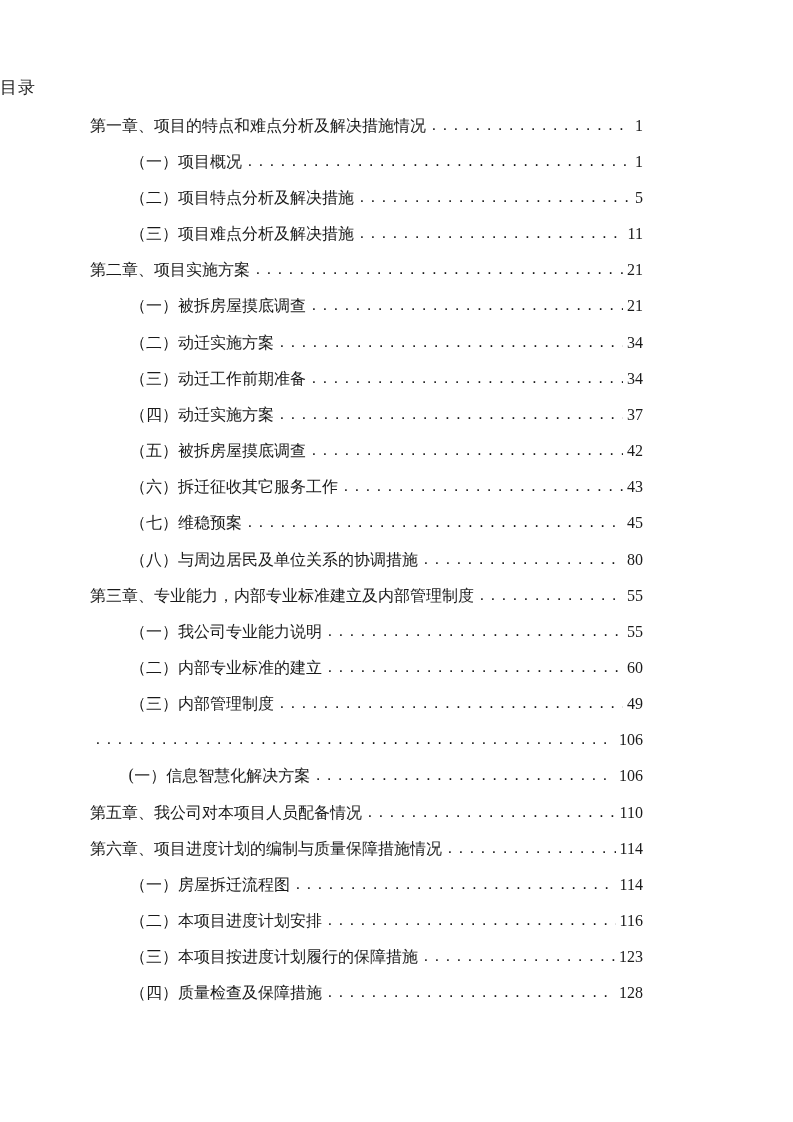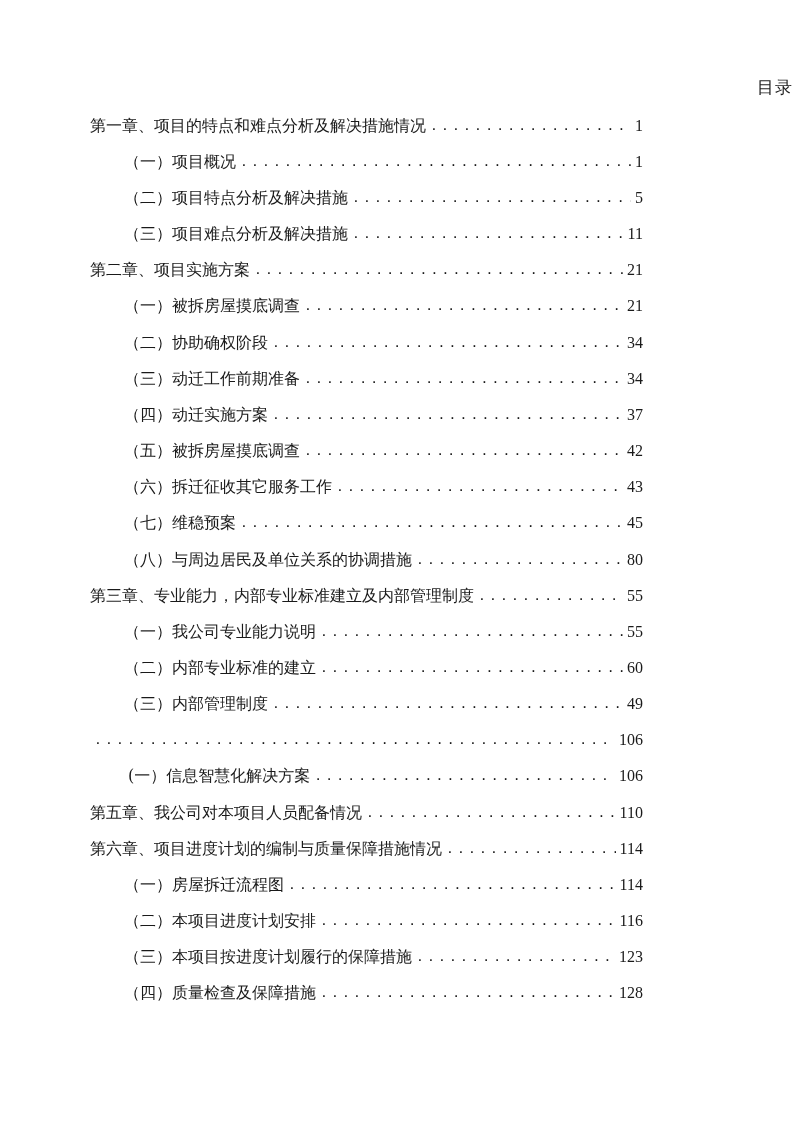--- a/index.html
+++ b/index.html
@@ -1,24 +1,24 @@
 <!DOCTYPE html>
 <html><head>
 <meta charset="utf-8">
 <style>
   html, body { margin: 0; padding: 0; background: #ffffff; }
   body { width: 793px; height: 1122px; position: relative; overflow: hidden;
          font-family: "DejaVu Serif", "Liberation Serif", serif; color: #1a1a1a; }
-  .title { position: absolute; top: 76px; left: 0; width: 793px; text-align: right;
+  .title { position: absolute; top: 76px; left: 0; width: 793px; text-align: left;
            font-size: 17px; letter-spacing: 1px; }
   .toc { position: absolute; top: 110px; left: 0; width: 793px; }
   .row { position: absolute; height: 24px; display: flex; align-items: flex-end;
          font-size: 16px; line-height: 24px; right: 150px; }
   .row.ch { left: 90px; }
-  .row.sub { left: 124px; }
+  .row.sub { left: 130px; }
   .row.sub2 { left: 128px; }
   .row .label { white-space: nowrap; }
   .row .leader { flex: 1; overflow: hidden; white-space: nowrap; margin: 0 4px;
                  letter-spacing: 3.2px; color: #1a1a1a; font-family: "DejaVu Sans Mono", monospace; font-size: 13px; }
   .row .page { white-space: nowrap; font-family: "Liberation Serif", serif; font-size: 16px; }
 </style>
 </head>
 <body>
 
 <div class="title">目录</div>
@@ -48,21 +48,21 @@
       <span class="label">第二章、项目实施方案</span>
       <span class="leader">........................................................................................</span>
       <span class="page">21</span>
     </div>
   <div class="row sub" style="top:184px">
       <span class="label">（一）被拆房屋摸底调查</span>
       <span class="leader">........................................................................................</span>
       <span class="page">21</span>
     </div>
   <div class="row sub" style="top:221px">
-      <span class="label">（二）协助确权阶段</span>
+      <span class="label">（二）动迁实施方案</span>
       <span class="leader">........................................................................................</span>
       <span class="page">34</span>
     </div>
   <div class="row sub" style="top:257px">
       <span class="label">（三）动迁工作前期准备</span>
       <span class="leader">........................................................................................</span>
       <span class="page">34</span>
     </div>
   <div class="row sub" style="top:293px">
       <span class="label">（四）动迁实施方案</span>

